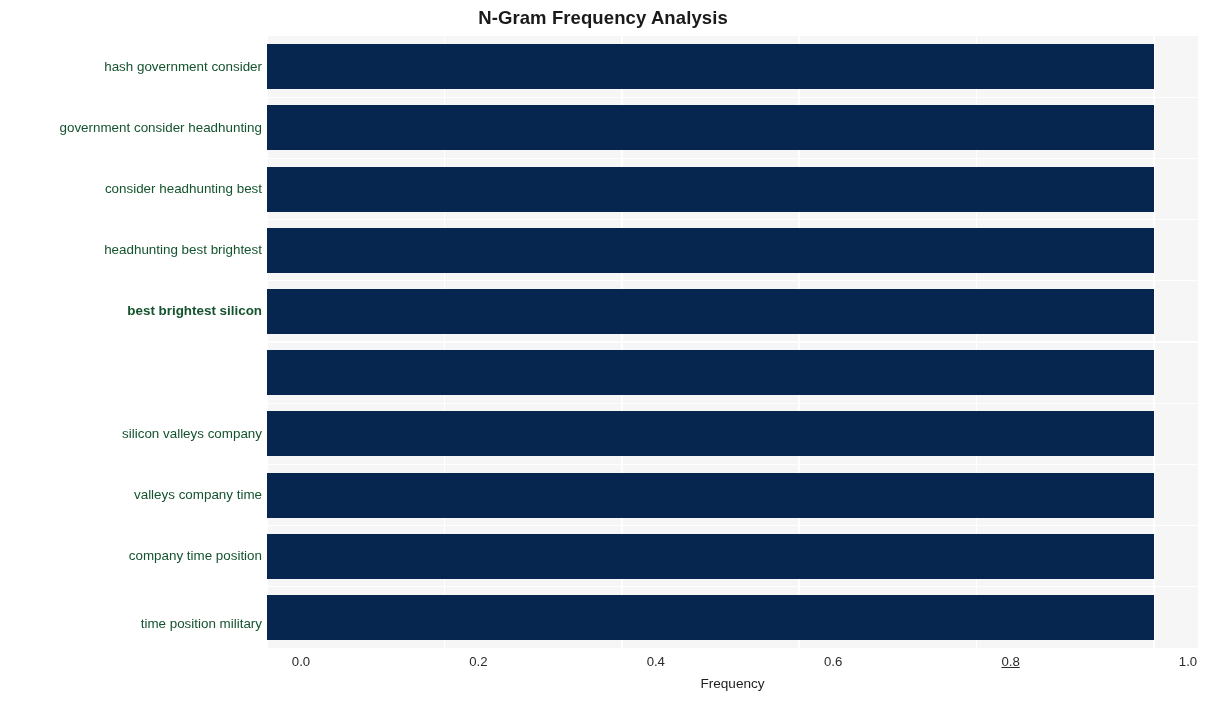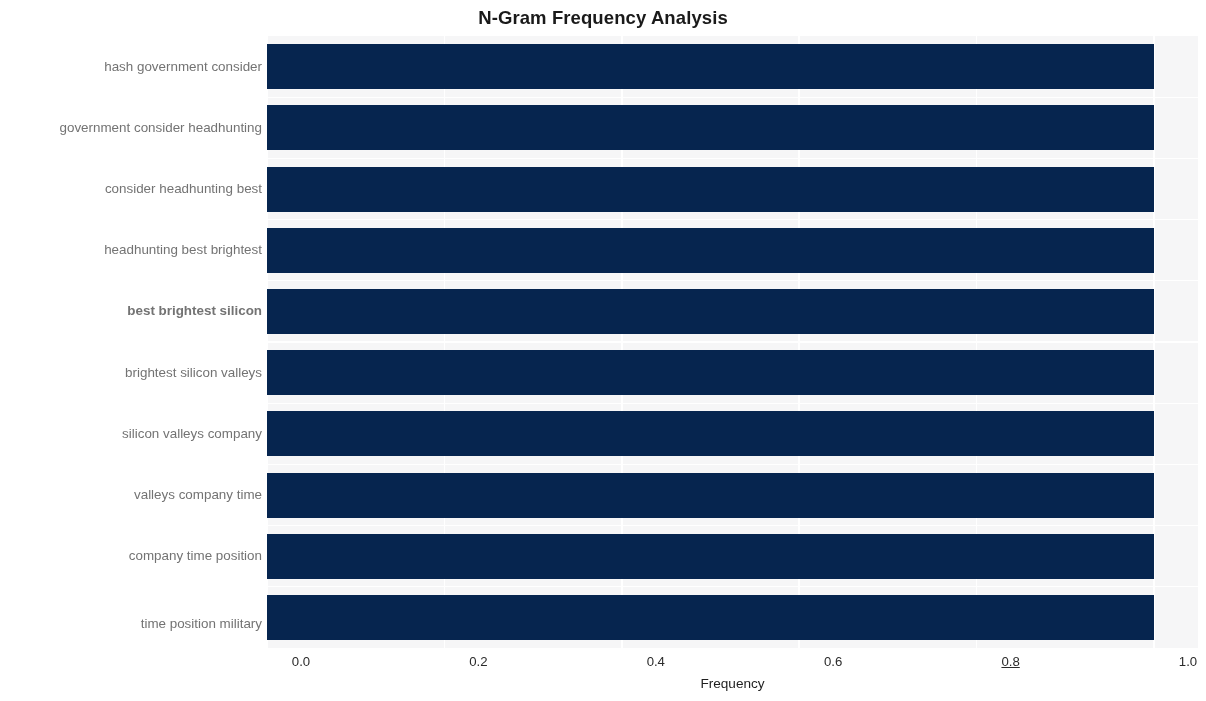--- a/index.html
+++ b/index.html
@@ -71,21 +71,21 @@
     background: #06254f;
   }
 
   
   .ytick {
     position: absolute;
     right: 0;
     width: 262px;
     text-align: right;
     font-size: 13.4px;
-    color: #737373;
+    color: #14532d;
     line-height: 16px;
     white-space: nowrap;
   }
   #y-axis-labels {
     position: absolute;
     left: 0;
     top: 0;
     width: 262px;
     height: 701px;
   }
@@ -154,21 +154,20 @@
       <div class="bar" title="company time position: 1" style="width: 887px; height: 45px; top: 497.7px; background: rgb(6, 37, 79);"></div>
       <div class="bar" title="time position military: 1" style="width: 887px; height: 45px; top: 558.9px; background: rgb(6, 37, 79);"></div>
     </div>
 
   <div id="y-axis-labels">
       <div class="ytick" style="top: 58.6px;">hash government consider</div>
       <div class="ytick" style="top: 181px;">consider headhunting best</div>
       <div class="ytick" style="top: 119.8px;">government consider headhunting</div>
       <div class="ytick" style="top: 242.2px;">headhunting best brightest</div>
       <div class="ytick" style="top: 303.4px; font-weight: bold;">best brightest silicon</div>
-      <div class="ytick" style="top: 364.6px;">brightest silicon valleys</div>
       <div class="ytick" style="top: 425.8px;">silicon valleys company</div>
       <div class="ytick" style="top: 487px;">valleys company time</div>
       <div class="ytick" style="top: 548.2px;">company time position</div>
       <div class="ytick" style="top: 616px;">time position military</div>
     </div>
 
   <div id="x-axis-labels">
       <div class="xtick" style="left: 267px;">0.0</div>
       <div class="xtick" style="left: 444.4px;">0.2</div>
       <div class="xtick" style="left: 621.8px;">0.4</div>

